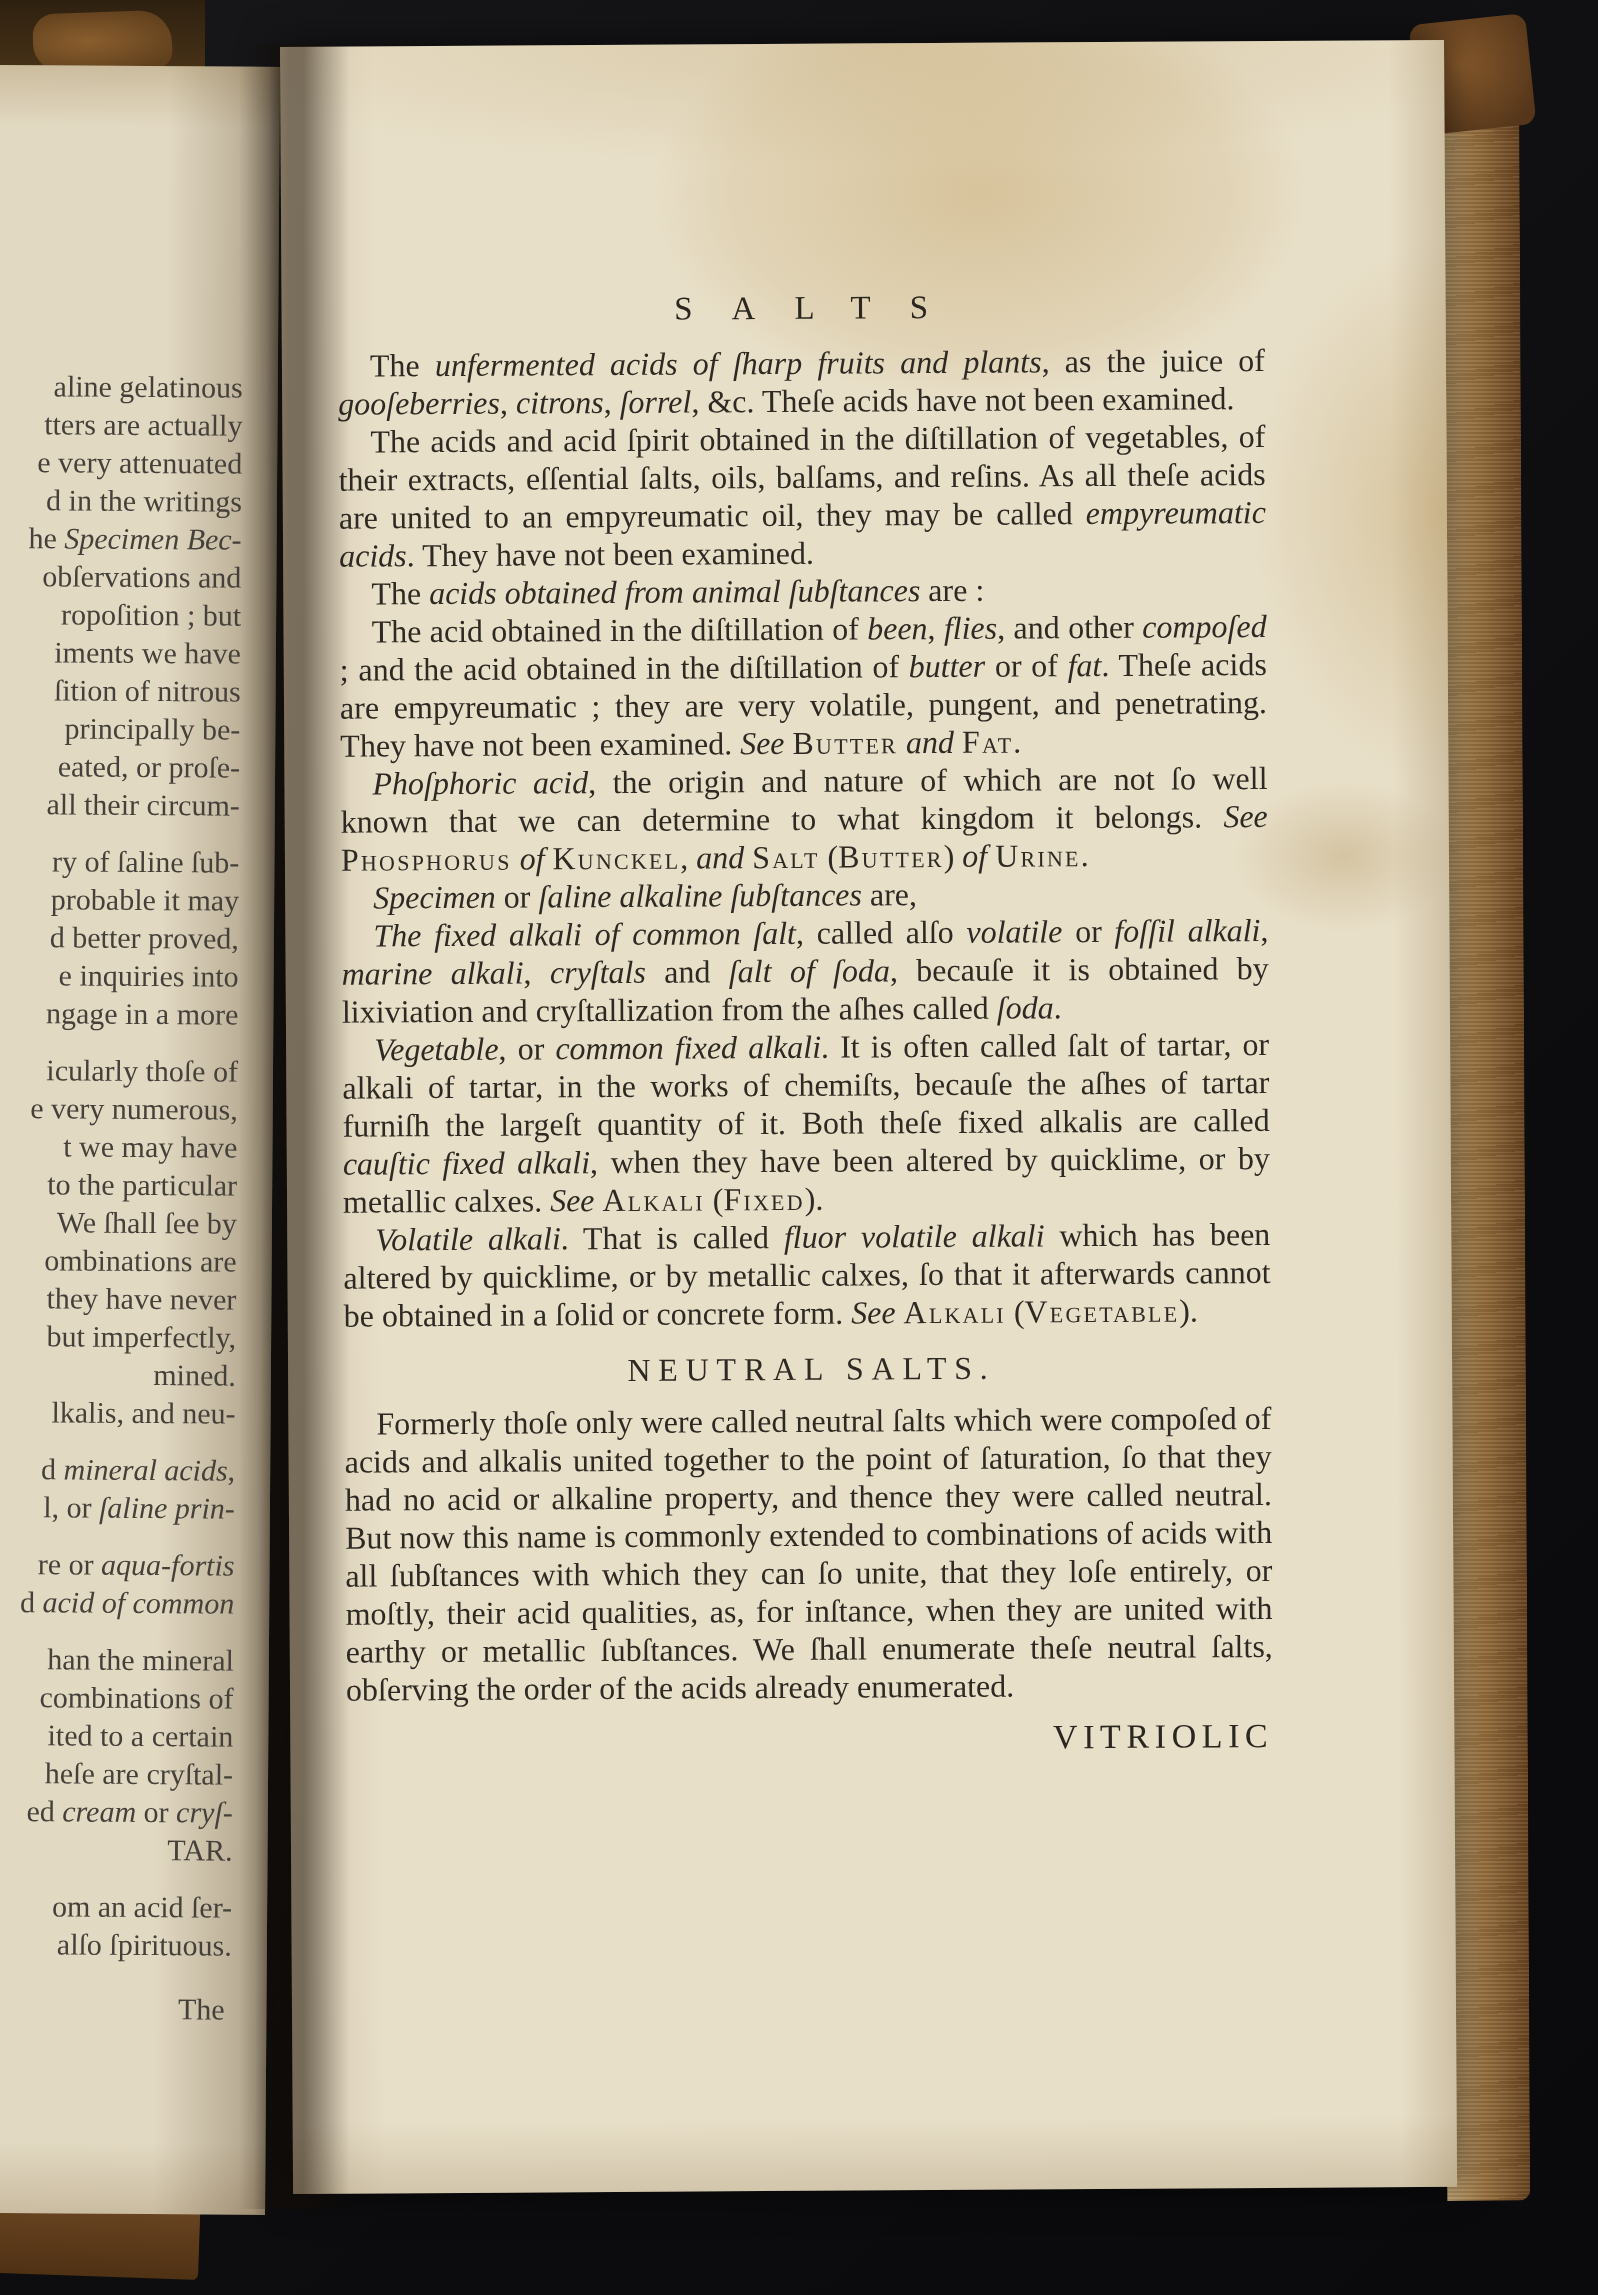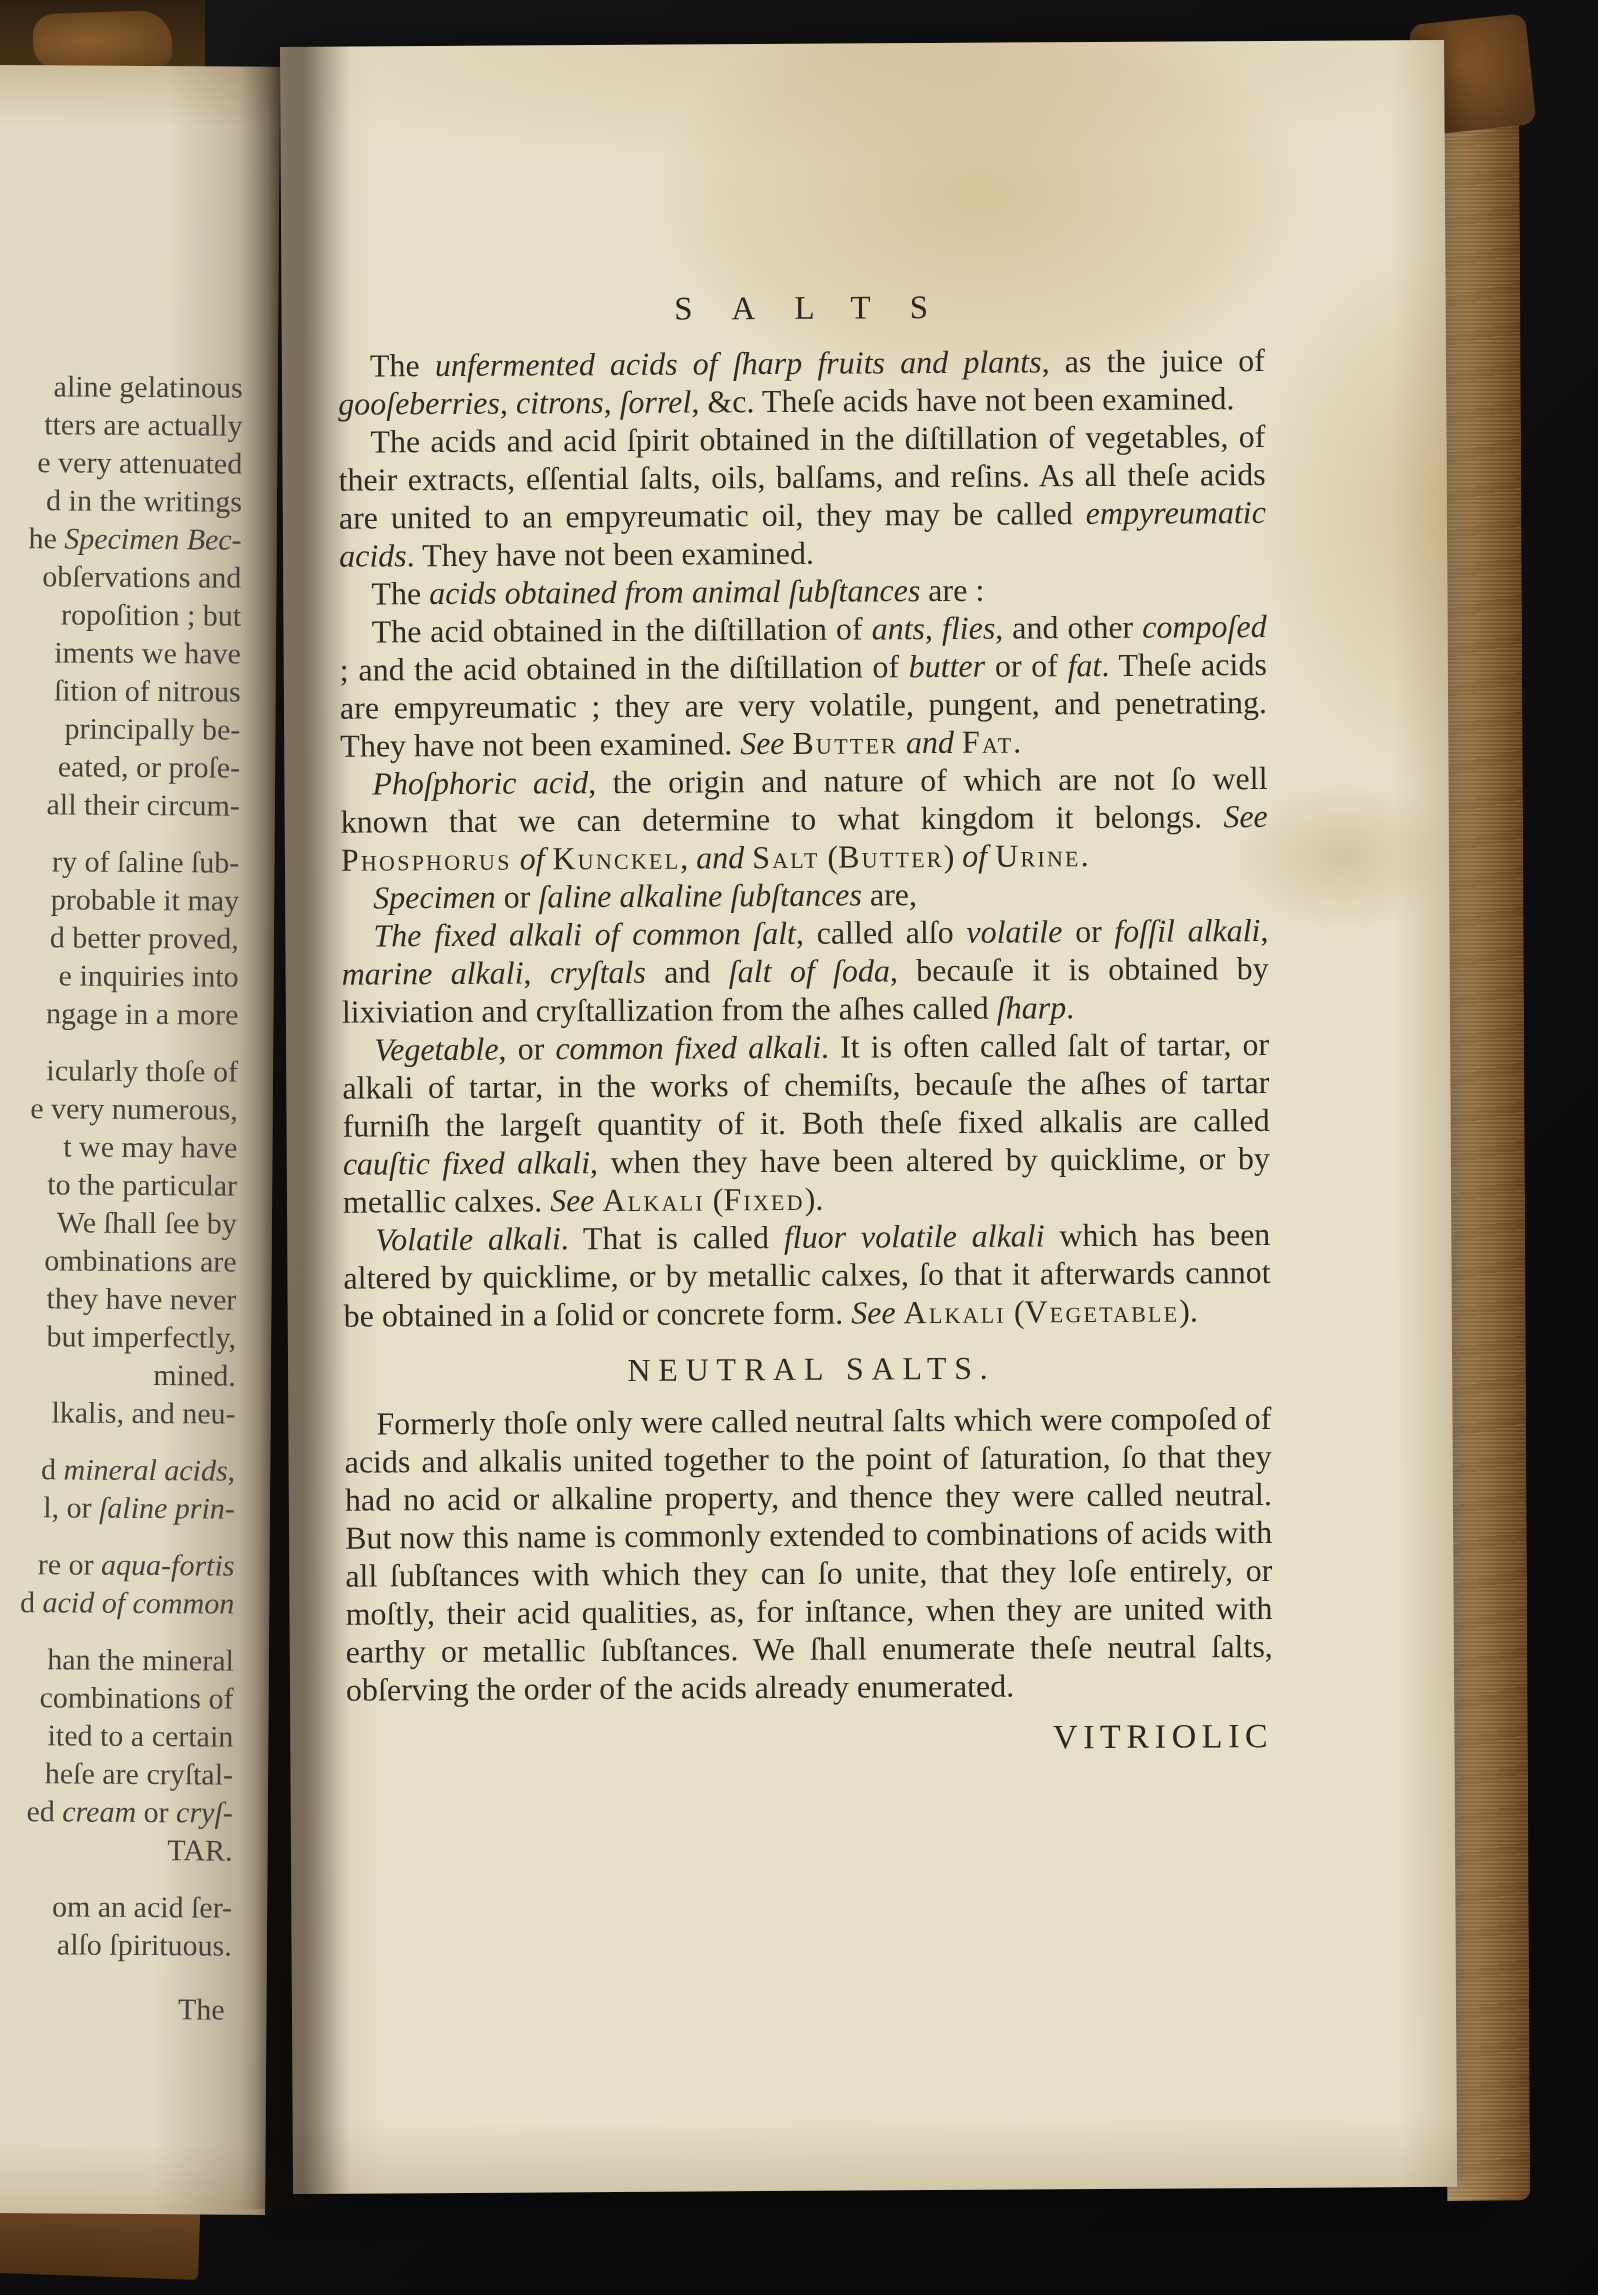--- a/index.html
+++ b/index.html
@@ -188,24 +188,24 @@
     </div>
   </div>
 
   <div class="right-page">
     <div class="right-text">
       <div class="salts-header">SALTS</div>
       <div>
           <p class="para">The <i>unfermented acids of ſharp fruits and plants</i>, as the juice of <i>gooſeberries</i>, <i>citrons</i>, <i>ſorrel</i>, &amp;c.  Theſe acids have not been examined.</p>
           <p class="para">The acids and acid ſpirit obtained in the diſtillation of vegetables, of their extracts, eſſential ſalts, oils, balſams, and reſins.  As all theſe acids are united to an empyreumatic oil, they may be called <i>empyreumatic acids</i>.  They have not been examined.</p>
           <p class="para">The <i>acids obtained from animal ſubſtances</i> are :</p>
-          <p class="para">The acid obtained in the diſtillation of <i>ants</i>, <i>flies</i>, and other <i>compoſed</i> ; and the acid obtained in the diſtillation of <i>butter</i> or of <i>fat</i>.  Theſe acids are empyreumatic ; they are very volatile, pungent, and penetrating.  They have not been examined.  <i>See</i> <span class="sc">Butter</span> <i>and</i> <span class="sc">Fat</span>.</p>
+          <p class="para">The acid obtained in the diſtillation of <i>been</i>, <i>flies</i>, and other <i>compoſed</i> ; and the acid obtained in the diſtillation of <i>butter</i> or of <i>fat</i>.  Theſe acids are empyreumatic ; they are very volatile, pungent, and penetrating.  They have not been examined.  <i>See</i> <span class="sc">Butter</span> <i>and</i> <span class="sc">Fat</span>.</p>
           <p class="para"><i>Phoſphoric acid</i>, the origin and nature of which are not ſo well known that we can determine to what kingdom it belongs.  <i>See</i> <span class="sc">Phosphorus</span> <i>of</i> <span class="sc">Kunckel</span>, <i>and</i> <span class="sc">Salt</span> (<span class="sc">Butter</span>) <i>of</i> <span class="sc">Urine</span>.</p>
           <p class="para"><i>Specimen</i> or <i>ſaline alkaline ſubſtances</i> are,</p>
-          <p class="para"><i>The fixed alkali of common ſalt</i>, called alſo <i>volatile</i> or <i>foſſil alkali</i>, <i>marine alkali</i>, <i>cryſtals</i> and <i>ſalt of ſoda</i>, becauſe it is obtained by lixiviation and cryſtallization from the aſhes called <i>ſharp</i>.</p>
+          <p class="para"><i>The fixed alkali of common ſalt</i>, called alſo <i>volatile</i> or <i>foſſil alkali</i>, <i>marine alkali</i>, <i>cryſtals</i> and <i>ſalt of ſoda</i>, becauſe it is obtained by lixiviation and cryſtallization from the aſhes called <i>ſoda</i>.</p>
           <p class="para"><i>Vegetable</i>, or <i>common fixed alkali</i>.  It is often called ſalt of tartar, or alkali of tartar, in the works of chemiſts, becauſe the aſhes of tartar furniſh the largeſt quantity of it.  Both theſe fixed alkalis are called <i>cauſtic fixed alkali</i>, when they have been altered by quicklime, or by metallic calxes.  <i>See</i> <span class="sc">Alkali</span> (<span class="sc">Fixed</span>).</p>
           <p class="para"><i>Volatile alkali</i>.  That is called <i>fluor volatile alkali</i> which has been altered by quicklime, or by metallic calxes, ſo that it afterwards cannot be obtained in a ſolid or concrete form.  <i>See</i> <span class="sc">Alkali</span> (<span class="sc">Vegetable</span>).</p>
         </div>
       <div class="section-heading">NEUTRAL SALTS.</div>
       <div>
           <p class="para">Formerly thoſe only were called neutral ſalts which were compoſed of acids and alkalis united together to the point of ſaturation, ſo that they had no acid or alkaline property, and thence they were called neutral.  But now this name is commonly extended to combinations of acids with all ſubſtances with which they can ſo unite, that they loſe entirely, or moſtly, their acid qualities, as, for inſtance, when they are united with earthy or metallic ſubſtances.  We ſhall enumerate theſe neutral ſalts, obſerving the order of the acids already enumerated.</p>
         </div>
       <div class="catchword-right">VITRIOLIC</div>
     </div>
   </div>

